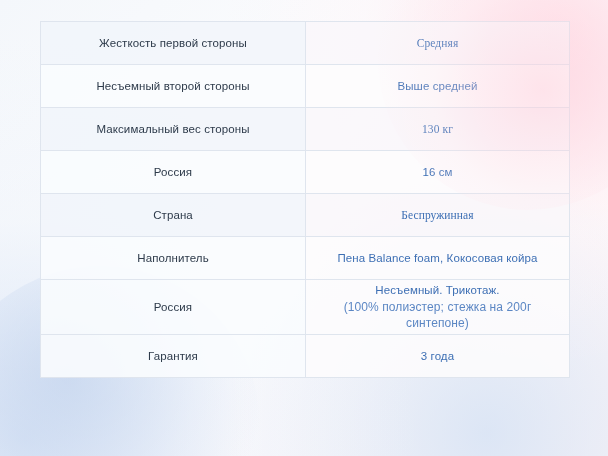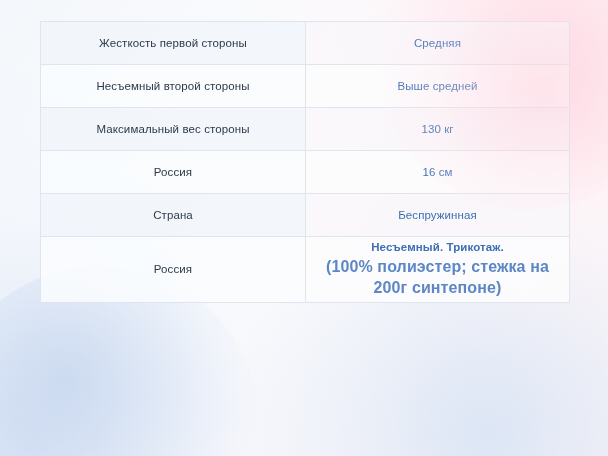--- a/index.html
+++ b/index.html
@@ -72,31 +72,30 @@
     color: #2d3a4a;
     letter-spacing: 0.1px;
   }
   .col-value {
     width: 264px;
     font-size: 11.5px;
     color: #3d6fb4;
     letter-spacing: 0.1px;
   }
   tr.odd td.col-label { background: rgba(241, 245, 250, 0.88); }
-  tr.odd td.col-value { background: rgba(249, 247, 250, 0.85); }
+  tr.odd td.col-value { background: rgba(249, 247, 250, 0.85); font-family: Liberation Serif, serif; }
   tr.even td.col-label { background: rgba(250, 252, 254, 0.9); }
   tr.even td.col-value { background: rgba(253, 252, 253, 0.88); }
 
   .value-multiline {
     line-height: 1.35;
-    font-weight: bold;
   }
   .value-sub {
     display: block;
-    font-size: 16px;
+    font-size: 12px;
     color: #5c87c4;
   }
 </style>
 </head>
 <body>
 
 <div class="page">
   <table class="spec-table">
     <tbody>
       <tr class="odd">
@@ -113,21 +112,29 @@
       </tr>
       <tr class="even">
         <td class="col-label">Россия</td>
         <td class="col-value">16 см</td>
       </tr>
       <tr class="odd">
         <td class="col-label">Страна</td>
         <td class="col-value">Беспружинная</td>
       </tr>
       <tr class="even">
+        <td class="col-label">Наполнитель</td>
+        <td class="col-value">Пена Balance foam, Кокосовая койра</td>
+      </tr>
+      <tr class="even">
         <td class="col-label">Россия</td>
         <td class="col-value value-multiline">
           <span>Несъемный. Трикотаж.</span>
           <span class="value-sub">(100% полиэстер; стежка на 200г синтепоне)</span>
         </td>
       </tr>
+      <tr class="even">
+        <td class="col-label">Гарантия</td>
+        <td class="col-value">3 года</td>
+      </tr>
     </tbody>
   </table>
 </div>
 
 </body></html>

